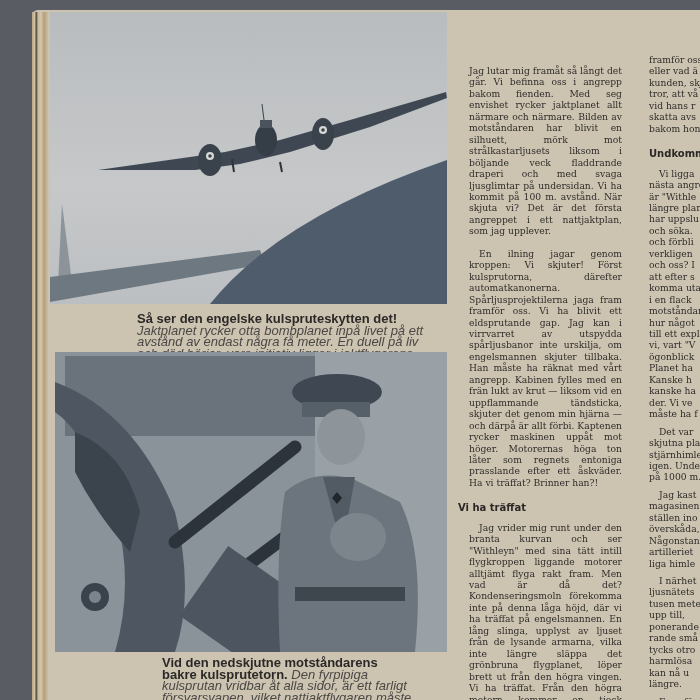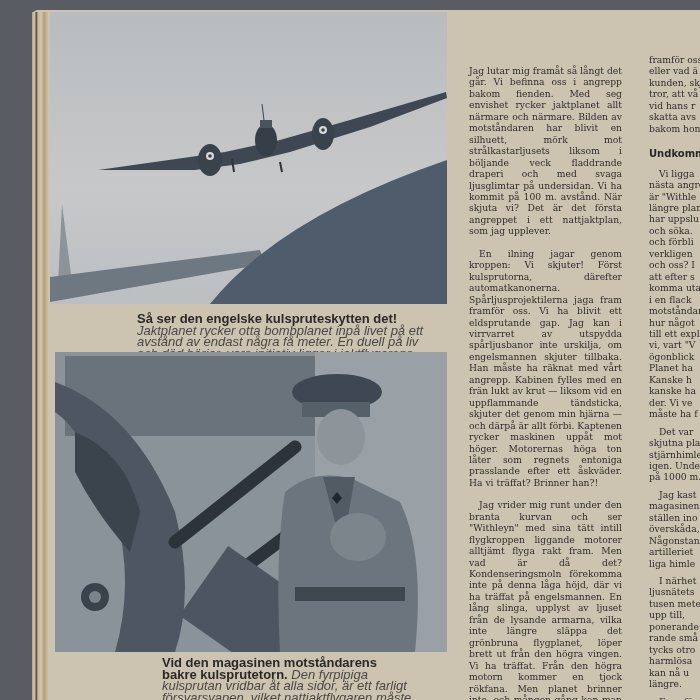--- a/index.html
+++ b/index.html
@@ -81,27 +81,28 @@
     <rect x="247" y="50" width="68" height="15" fill="#566068"></rect>
     <ellipse cx="286" cy="85" rx="24" ry="28" fill="#8d959b"></ellipse>
     <path d="M268 125 L300 125 L292 170 L280 170 Z" fill="#525b64"></path>
     <path d="M282 140 l5 6 l-5 6 l-5 -6 Z" fill="#20262b"></path>
     <ellipse cx="303" cy="185" rx="28" ry="24" fill="#7d858c"></ellipse>
     <rect x="240" y="235" width="110" height="14" fill="#3e464e"></rect>
   </svg>
 </div>
 
 <div class="caption cap2">
-  <b>Vid den magasinen motståndarens bakre kulsprutetorn.</b>
+  <b>Vid den nedskjutne motståndarens bakre kulsprutetorn.</b>
   <i>Den fyrpipiga kulsprutan vridbar åt alla sidor, är ett farligt försvarsvapen, vilket nattjaktflygaren måste räkna med</i>
 </div>
 
 <div class="col colA">
   <p>Jag lutar mig framåt så långt det går. Vi befinna oss i angrepp bakom fienden. Med seg envishet rycker jaktplanet allt närmare och närmare. Bilden av motståndaren har blivit en silhuett, mörk mot strålkastarljusets liksom i böljande veck fladdrande draperi och med svaga ljusglimtar på undersidan. Vi ha kommit på 100 m. avstånd. När skjuta vi? Det är det första angreppet i ett nattjaktplan, som jag upplever.</p>
   <p class="ind">En ilning jagar genom kroppen: Vi skjuter! Först kulsprutorna, därefter automatkanonerna. Spårljusprojektilerna jaga fram framför oss. Vi ha blivit ett eldsprutande gap. Jag kan i virrvarret av utspydda spårljusbanor inte urskilja, om engelsmannen skjuter tillbaka. Han måste ha räknat med vårt angrepp. Kabinen fylles med en frän lukt av krut — liksom vid en uppflammande tändsticka, skjuter det genom min hjärna — och därpå är allt förbi. Kaptenen rycker maskinen uppåt mot höger. Motorernas höga ton låter som regnets entoniga prasslande efter ett åskväder. Ha vi träffat? Brinner han?!</p>
+  <h3>Vi ha träffat</h3>
   <p class="ind">Jag vrider mig runt under den branta kurvan och ser "Withleyn" med sina tätt intill flygkroppen liggande motorer alltjämt flyga rakt fram. Men vad är då det? Kondenseringsmoln förekomma inte på denna låga höjd, där vi ha träffat på engelsmannen. En lång slinga, upplyst av ljuset från de lysande armarna, vilka inte längre släppa det grönbruna flygplanet, löper brett ut från den högra vingen. Vi ha träffat. Från den högra motorn kommer en tjock rökfana. Men planet brinner inte, och mången gång kan man taga sig hem även med endast en motor. Vi taga oss upp bakom motståndaren för ett andra angrepp.</p>
   <p class="ind">Rakt bakifrån taga vi honom. Utefter hans rökfana komma vi närmare. På 80 m. avstånd darrar det egna planet under eldserierna från våra vapen. Åter sticker krutsvavlet i näsan, åter sitter jag framåtlutad bakom piloten och åter smalna våra ögon till springor. Det hesa knattrandet vill inte taga slut. Med våra egna spårljus dra vi oss närmare och närmare. Jättestort står planet i lama avvärjande rörelser</p>
 </div>
 
 <div class="col colB">
   <div>framför oss</div>
   <div>eller vad ä</div>
   <div>kunden, skj</div>
   <div>tror, att vå</div>
   <div>vid hans r</div>

